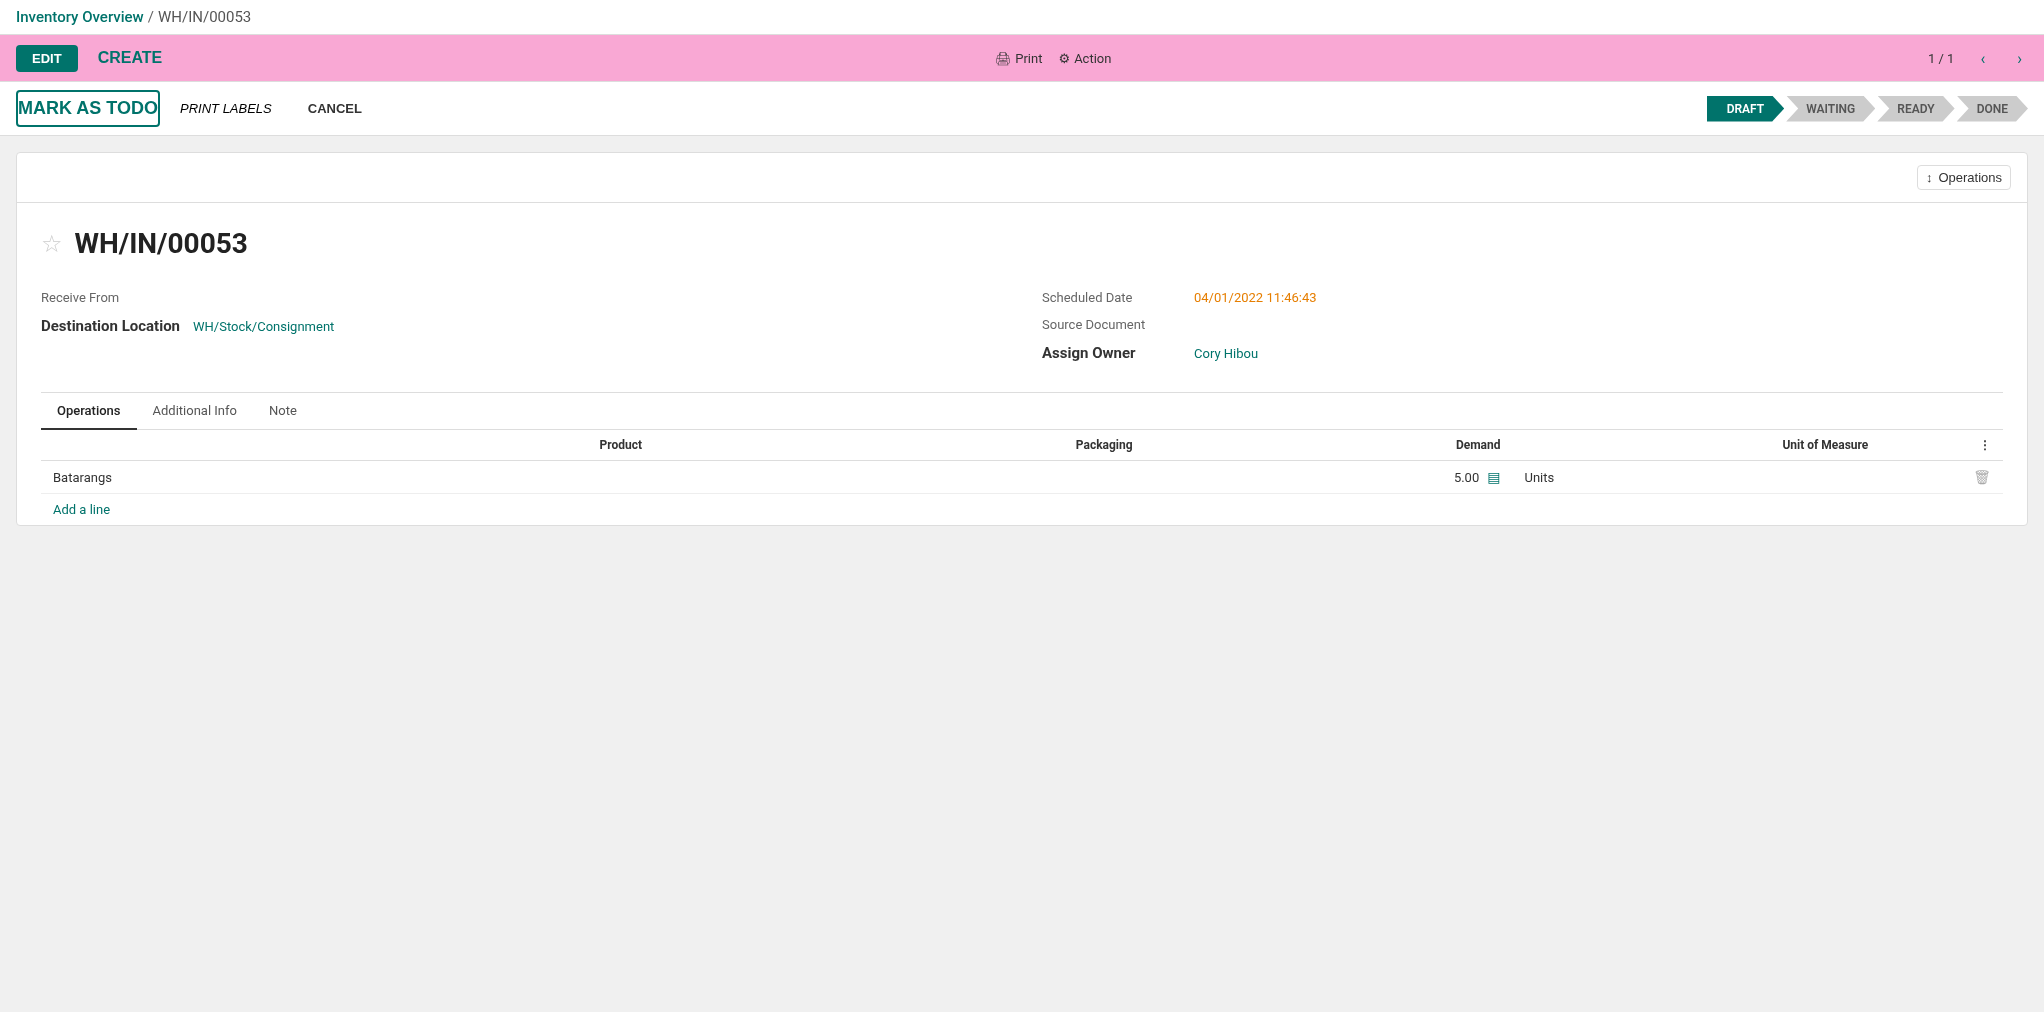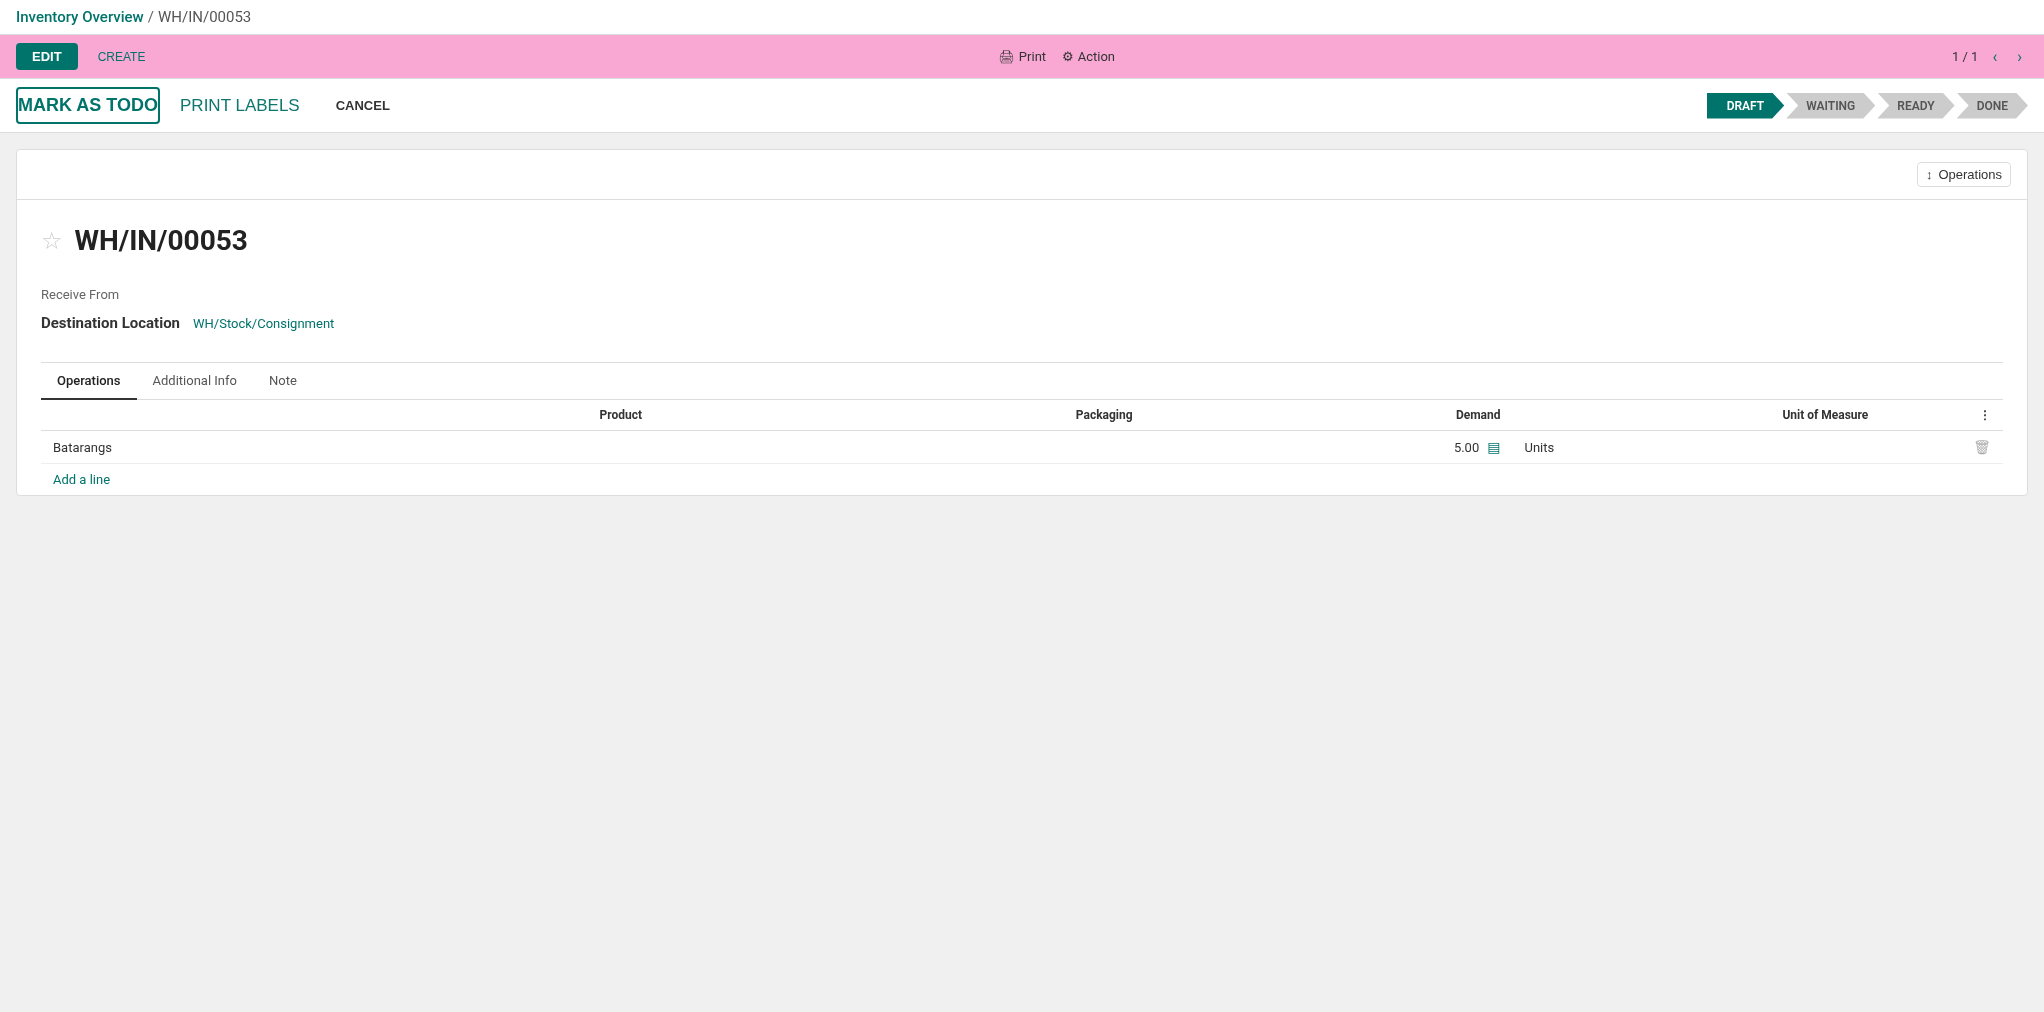--- a/index.html
+++ b/index.html
@@ -6,31 +6,31 @@
     body { font-family: -apple-system, BlinkMacSystemFont, 'Segoe UI', Roboto, sans-serif; font-size: 14px; background: #f0f0f0; color: #333; }
 
     .top-bar { background: #fff; padding: 8px 16px; border-bottom: 1px solid #ddd; display: flex; align-items: center; gap: 8px; }
     .breadcrumb { display: flex; align-items: center; gap: 4px; font-size: 15px; }
     .breadcrumb-link { color: #00736b; font-weight: 500; cursor: pointer; }
     .breadcrumb-sep { color: #666; }
     .breadcrumb-current { color: #555; }
 
     .toolbar { background: #f9a8d4; padding: 8px 16px; border-bottom: 1px solid #ddd; display: flex; align-items: center; gap: 4px; }
     .btn-edit { background: #00736b; color: #fff; border: none; padding: 6px 16px; border-radius: 4px; cursor: pointer; font-size: 13px; font-weight: 600; }
-    .btn-create { background: transparent; color: #00736b; border: none; padding: 6px 16px; cursor: pointer; font-size: 12px; font-weight: 400; }
+    .btn-create { background: transparent; color: #00736b; border: none; padding: 6px 16px; cursor: pointer; font-size: 16px; font-weight: 700; }
     .toolbar-spacer { flex: 1; }
     .toolbar-center { display: flex; align-items: center; gap: 16px; }
     .toolbar-print { display: flex; align-items: center; gap: 4px; cursor: pointer; color: #333; font-size: 13px; }
     .toolbar-action { display: flex; align-items: center; gap: 4px; cursor: pointer; color: #333; font-size: 13px; }
-    .toolbar-nav { display: flex; align-items: center; gap: 8px; color: #333; font-size: 13px; }
+    .toolbar-nav { display: flex; align-items: center; gap: 20px; color: #333; font-size: 13px; }
     .nav-arrow { cursor: pointer; color: #00736b; font-size: 16px; padding: 2px 6px; }
 
     .action-bar { background: #fff; padding: 8px 16px; border-bottom: 1px solid #ddd; display: flex; align-items: center; gap: 4px; }
     .btn-mark-todo { background: transparent; color: #00736b; border: 2px solid #00736b; padding: 6px 0; border-radius: 4px; cursor: pointer; font-size: 18px; font-weight: 700; }
-    .btn-print-labels { background: transparent; color: #0f766e; border: none; padding: 6px 16px; cursor: pointer; font-size: 17px; font-weight: 500; }
+    .btn-print-labels { background: transparent; color: #000000; border: none; padding: 6px 16px; cursor: pointer; font-size: 13px; font-weight: 500; font-style: italic; }
     .btn-cancel { background: transparent; color: #333; border: none; padding: 6px 16px; cursor: pointer; font-size: 13px; font-weight: 700; }
     .status-bar { margin-left: auto; display: flex; align-items: center; }
     .status-pipeline { display: flex; align-items: center; }
     .status-step { padding: 6px 20px; font-size: 12px; font-weight: 600; position: relative; clip-path: polygon(0 0, calc(100% - 12px) 0, 100% 50%, calc(100% - 12px) 100%, 0 100%, 12px 50%); background: #ccc; color: #555; }
     .status-step:first-child { clip-path: polygon(0 0, calc(100% - 12px) 0, 100% 50%, calc(100% - 12px) 100%, 0 100%); }
     .status-step.active { background: #00736b; color: #fff; }
     .status-step + .status-step { margin-left: 2px; }
 
     .main-content { padding: 16px; }
     .record-card { background: #fff; border: 1px solid #ddd; border-radius: 4px; overflow: hidden; }
@@ -139,20 +139,34 @@
           <div class="field-row">
             <span class="field-label">Receive From</span>
             <span class="field-value"></span>
           </div>
           <div class="field-row">
             <span class="field-label-bold">Destination Location</span>
             <span class="field-value-link">WH/Stock/Consignment</span>
           </div>
         </div>
 
+        <div>
+          <div class="field-row">
+            <span class="field-label">Scheduled Date</span>
+            <span class="field-value-date">04/01/2022 11:46:43</span>
+          </div>
+          <div class="field-row">
+            <span class="field-label">Source Document</span>
+            <span class="field-value"></span>
+          </div>
+          <div class="field-row">
+            <span class="field-label-bold">Assign Owner</span>
+            <span class="field-value-link">Cory Hibou</span>
+          </div>
+        </div>
       </div>
 
       <div class="tabs-container">
         <div class="tabs" id="tabs-row">
             <div class="tab active">Operations</div>
             <div class="tab">Additional Info</div>
             <div class="tab">Note</div>
           </div>
         <div class="table-container">
           <table class="data-table">

